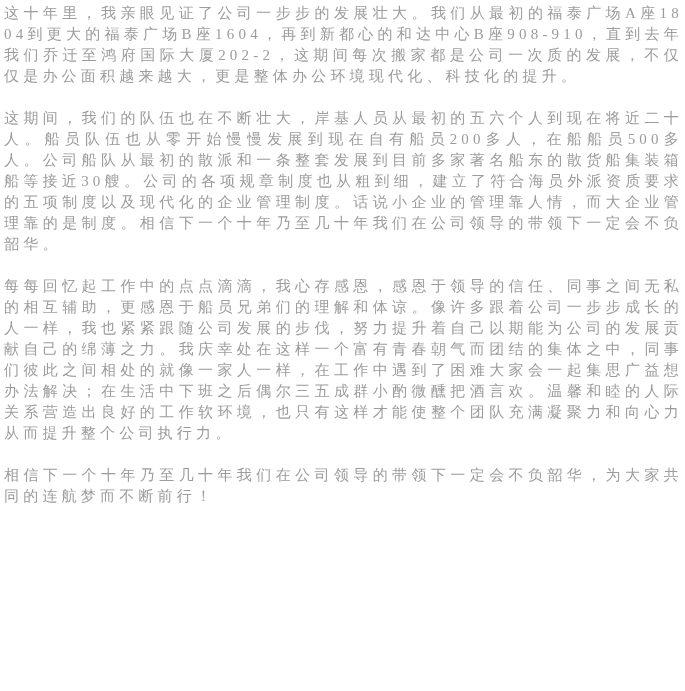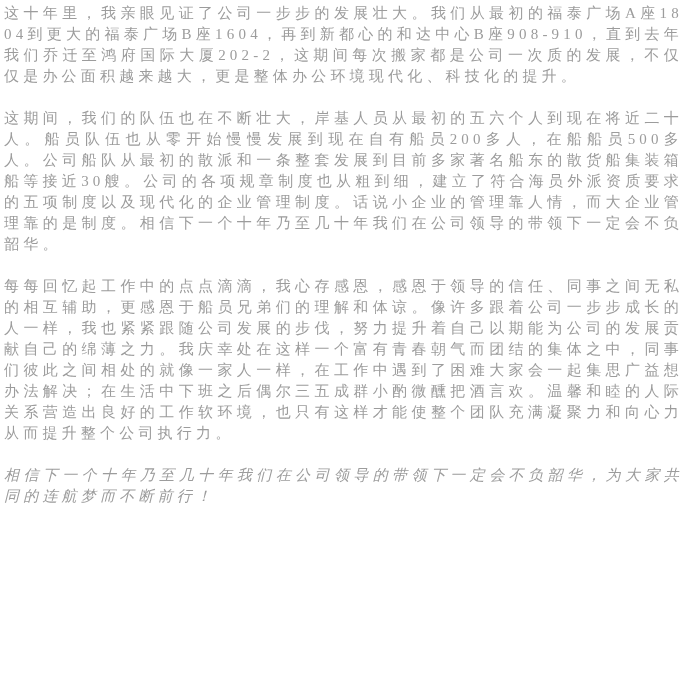--- a/index.html
+++ b/index.html
@@ -21,21 +21,20 @@
     line-height: 21px;
     letter-spacing: 4.2px;
     color: #9c9c9c;
     margin: 0 0 21px 0;
     text-align: justify;
     text-justify: inter-ideograph;
     word-break: break-all;
   }
   .para:last-child {
     margin-bottom: 0;
-    font-style: italic;
   }
 </style>
 </head>
 <body>
 
 <div class="page">
   <p class="para">这十年里，我亲眼见证了公司一步步的发展壮大。我们从最初的福泰广场A座1804到更大的福泰广场B座1604，再到新都心的和达中心B座908-910，直到去年我们乔迁至鸿府国际大厦202-2，这期间每次搬家都是公司一次质的发展，不仅仅是办公面积越来越大，更是整体办公环境现代化、科技化的提升。</p>
   <p class="para">这期间，我们的队伍也在不断壮大，岸基人员从最初的五六个人到现在将近二十人。船员队伍也从零开始慢慢发展到现在自有船员200多人，在船船员500多人。公司船队从最初的散派和一条整套发展到目前多家著名船东的散货船集装箱船等接近30艘。公司的各项规章制度也从粗到细，建立了符合海员外派资质要求的五项制度以及现代化的企业管理制度。话说小企业的管理靠人情，而大企业管理靠的是制度。相信下一个十年乃至几十年我们在公司领导的带领下一定会不负韶华。</p>
   <p class="para">每每回忆起工作中的点点滴滴，我心存感恩，感恩于领导的信任、同事之间无私的相互辅助，更感恩于船员兄弟们的理解和体谅。像许多跟着公司一步步成长的人一样，我也紧紧跟随公司发展的步伐，努力提升着自己以期能为公司的发展贡献自己的绵薄之力。我庆幸处在这样一个富有青春朝气而团结的集体之中，同事们彼此之间相处的就像一家人一样，在工作中遇到了困难大家会一起集思广益想办法解决；在生活中下班之后偶尔三五成群小酌微醺把酒言欢。温馨和睦的人际关系营造出良好的工作软环境，也只有这样才能使整个团队充满凝聚力和向心力从而提升整个公司执行力。</p>
   <p class="para">相信下一个十年乃至几十年我们在公司领导的带领下一定会不负韶华，为大家共同的连航梦而不断前行！</p>

